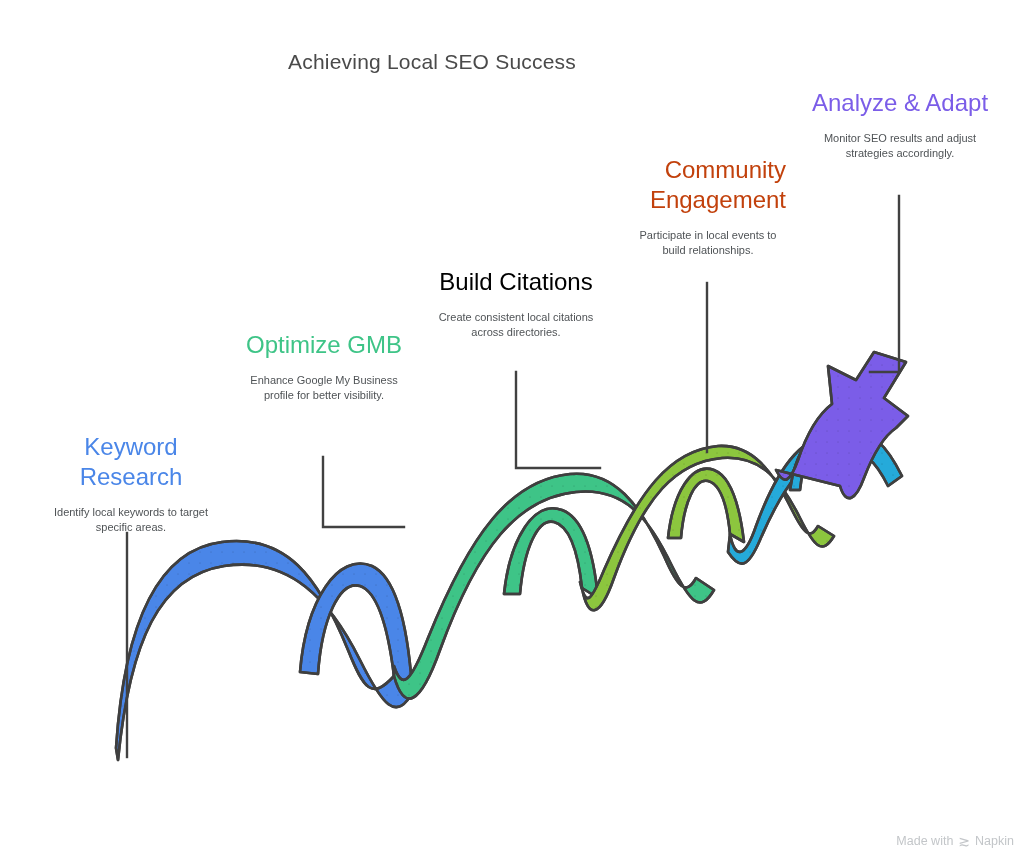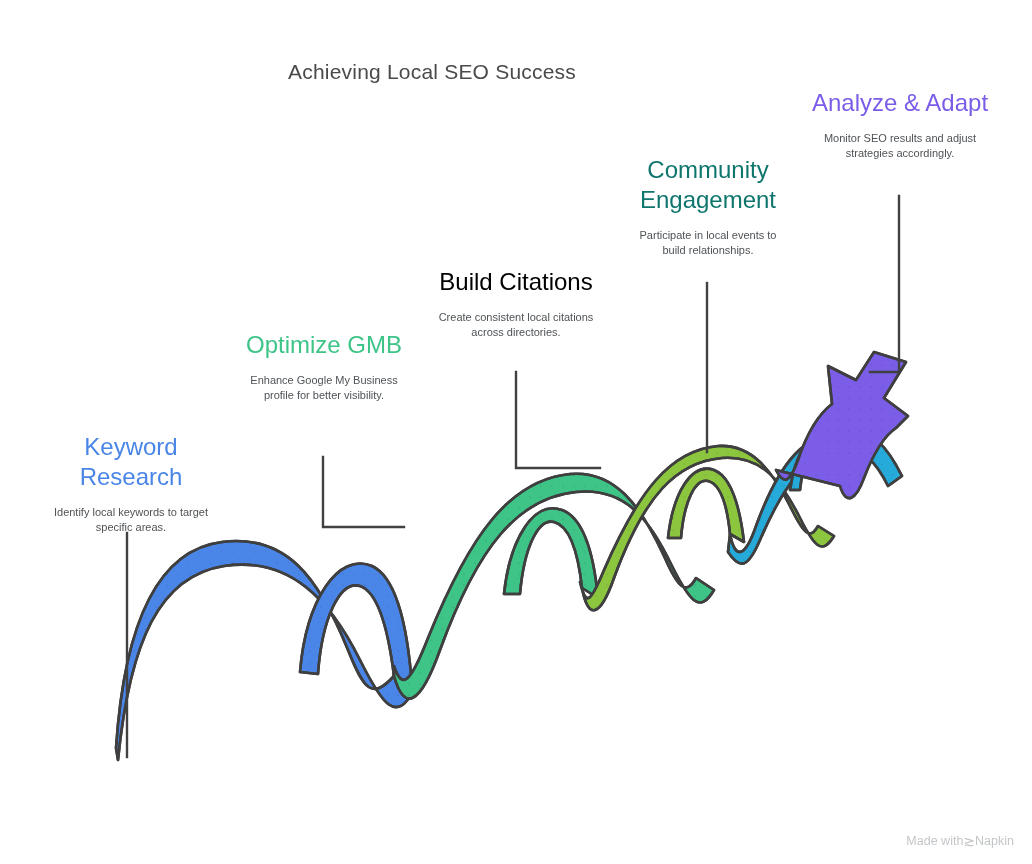--- a/index.html
+++ b/index.html
@@ -16,21 +16,21 @@
     color: #3c4043;
   }
   #canvas {
     position: absolute;
     inset: 0;
     width: 1032px;
     height: 864px;
   }
   .chart-title {
     position: absolute;
-    top: 60px;
+    top: 50px;
     left: 0;
     width: 864px;
     text-align: center;
     font-size: 21px;
     font-weight: 400;
     color: #4a4a4a;
     letter-spacing: 0.2px;
   }
   .step {
     position: absolute;
@@ -55,20 +55,21 @@
   #step-2 { left: 428px; top: 258px; width: 176px; }
   #step-3 { left: 630px; top: 155px; width: 156px; }
   #step-4 { left: 806px; top: 88px;  width: 188px; }
 
   .watermark {
     position: absolute;
     right: 18px;
     bottom: 16px;
     display: flex;
     align-items: center;
+    gap: 5px;
     font-size: 12.5px;
     color: #c3c6c9;
     font-family: "Liberation Sans", sans-serif;
   }
   .watermark .wm-logo {
     display: inline-block;
     line-height: 1;
     font-size: 14px;
     color: #c3c6c9;
   }
@@ -287,21 +288,21 @@
   <div class="step-title" style="color:#3ec487;">Optimize GMB</div>
   <div class="step-desc">Enhance Google My Business profile for better visibility.</div>
 </div>
 
 <div class="step" id="step-2">
   <div class="step-title" style="color:#000000;margin-top:9px;">Build Citations</div>
   <div class="step-desc">Create consistent local citations across directories.</div>
 </div>
 
 <div class="step" id="step-3">
-  <div class="step-title" style="color:#0f766e;">
+  <div class="step-title" style="color:#c2410c;text-align:right;">
     <span>Community</span><br>
     <span>Engagement</span>
   </div>
   <div class="step-desc">Participate in local events to build relationships.</div>
 </div>
 
 <div class="step" id="step-4">
   <div class="step-title" style="color:#7b5de8;">Analyze &amp; Adapt</div>
   <div class="step-desc">Monitor SEO results and adjust strategies accordingly.</div>
 </div>

